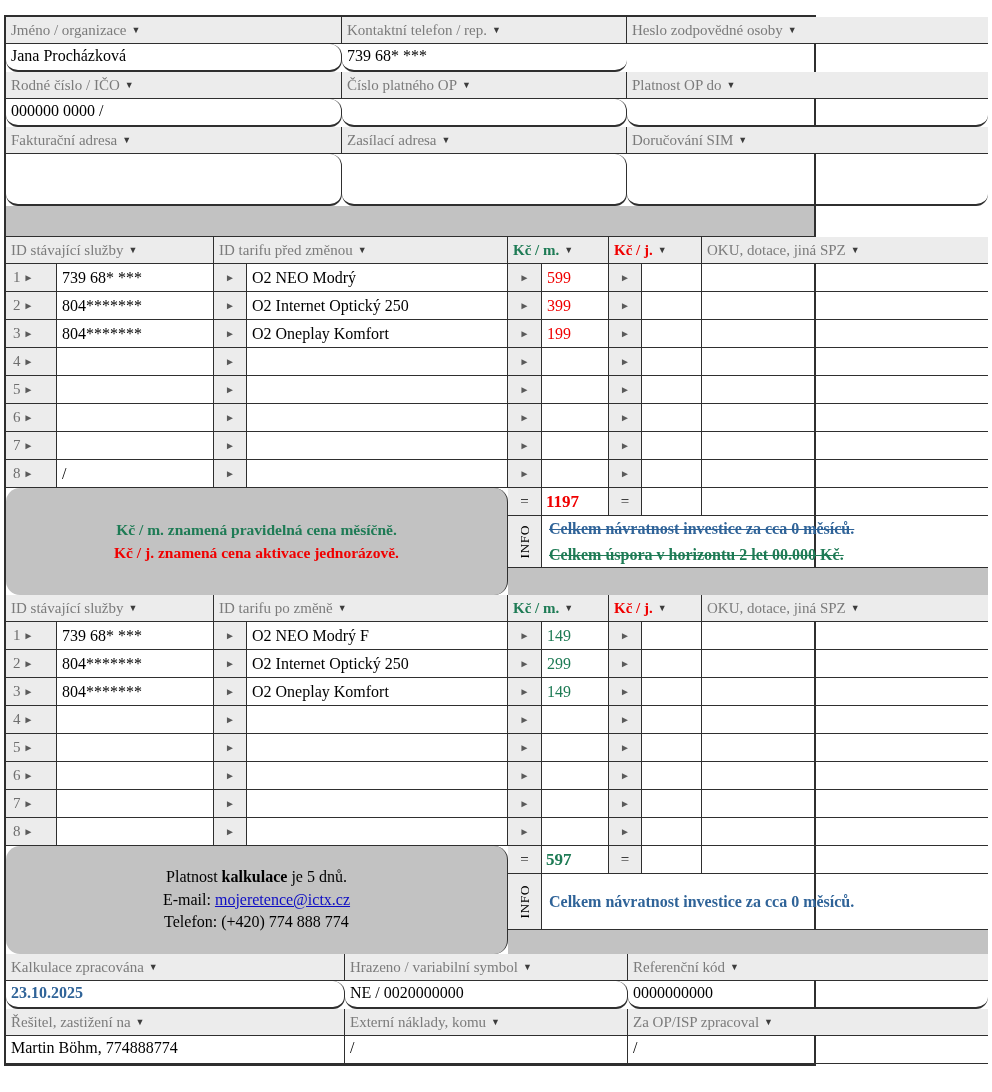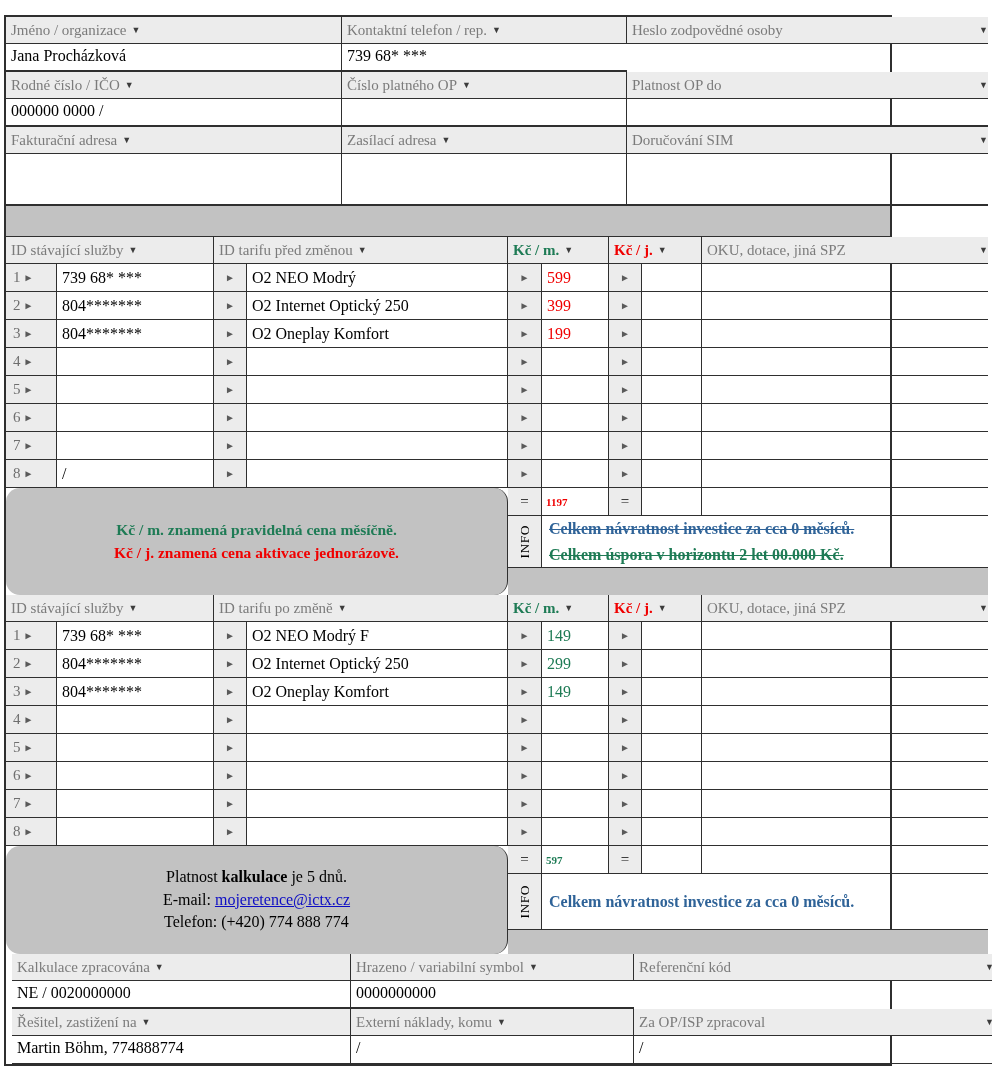--- a/index.html
+++ b/index.html
@@ -12,32 +12,32 @@
     --cell-gray:#ececec;
     --block-gray:#c2c2c2;
   }
   *{box-sizing:border-box;}
   html,body{margin:0;padding:0;}
   body{
     width:992px;height:1092px;background:#fff;
     font-family:"Liberation Serif","DejaVu Serif",serif;
     color:#000;overflow:hidden;
   }
-  #sheet{margin:15px 0 0 4px;width:888px;border:2px solid var(--border);}
+  #sheet{margin:15px 0 0 4px;width:812px;border:2px solid var(--border);}
   .row{display:grid;}
   .g3{grid-template-columns:336px 285px 361px;}
-  .gb3{grid-template-columns:339px 283px 360px;padding-left:6px;}
+  .gb3{grid-template-columns:339px 283px 360px;}
   .gth{grid-template-columns:208px 294px 101px 93px 286px;}
   .gt{grid-template-columns:51px 157px 33px 261px 34px 67px 33px 60px 286px;}
   .c{border-right:1px solid var(--border);border-bottom:1px solid var(--border);display:flex;align-items:center;min-width:0;overflow:hidden;}
-  .row .c:last-child{border-right:none;justify-content:space-between;}
+  .row .c:last-child{border-right:none;}
   .hrow{height:27px;}
   .vrow{height:28px;}
   .tall{height:52px;}
-  .bb2 > .c{border-bottom-width:2px;}
+  .bb2 > .c{border-bottom-width:2px;border-radius:12px;}
   .th{background:var(--cell-gray);color:var(--hdr-text);font-size:15px;padding-left:5px;gap:5px;align-items:center;}
   .car{font-size:9px;color:#3c3c3c;line-height:1;}
   .val{padding-left:5px;font-size:16px;align-items:flex-start;padding-top:3px;}
   .green{color:var(--green);}
   .red{color:var(--red);}
   .blue{color:var(--blue);}
   .bold{font-weight:bold;}
   .sep{height:31px;background:var(--block-gray);border-bottom:1px solid var(--border);}
   
   .numc{background:var(--cell-gray);padding-left:7px;gap:3px;color:#6e6e6e;font-size:15px;}
@@ -46,21 +46,21 @@
   .idc,.tarc,.pricec,.oncec,.okuc{padding-left:5px;font-size:16px;}
   .t-before .pricec{color:var(--red);}
   .t-after .pricec{color:var(--green);}
   .trow{height:28px;}
   
   .sumgrid{display:grid;grid-template-columns:502px 34px 67px 33px 60px 286px;}
   .sg-b{grid-template-rows:28px 52px 27px;}
   .sg-a{grid-template-rows:28px 56px 24px;}
   .grayblock{grid-column:1;grid-row:1/4;background:var(--block-gray);border-right:1px solid var(--border);display:flex;flex-direction:column;justify-content:center;align-items:center;gap:2px;border-radius:14px;}
   .eq{background:var(--cell-gray);justify-content:center;font-size:15px;border-right:1px solid var(--border);border-bottom:1px solid var(--border);display:flex;align-items:center;}
-  .sumv{font-size:11px;font-weight:bold;padding-left:4px;border-right:1px solid var(--border);border-bottom:1px solid var(--border);display:flex;align-items:center;}
+  .sumv{font-size:17px;font-weight:bold;padding-left:4px;border-right:1px solid var(--border);border-bottom:1px solid var(--border);display:flex;align-items:center;}
   .sumempty{border-right:1px solid var(--border);border-bottom:1px solid var(--border);}
   .sumoku{border-bottom:1px solid var(--border);}
   .infolabel{grid-column:2;grid-row:2;background:var(--cell-gray);border-right:1px solid var(--border);border-bottom:1px solid var(--border);display:flex;align-items:center;justify-content:center;}
   .vtext{writing-mode:vertical-rl;transform:rotate(180deg);font-size:13.5px;letter-spacing:.5px;color:#000;}
   .infomsg{grid-column:3/7;grid-row:2;border-bottom:1px solid var(--border);display:flex;flex-direction:column;justify-content:center;padding-left:7px;gap:4px;}
   .im{font-size:16px;font-weight:bold;line-height:1.35;}
   .struck .im{text-decoration:line-through;}
   .strip{grid-column:2/7;grid-row:3;background:var(--block-gray);}
   .lg{font-size:15.5px;font-weight:bold;line-height:1.3;}
   .contact .lg{font-weight:normal;font-size:16px;color:#000;}
@@ -571,20 +571,21 @@
       <div class="c th">
           <span>Hrazeno / variabilní symbol</span>
           <span class="car">▼</span>
         </div>
       <div class="c th">
           <span>Referenční kód</span>
           <span class="car">▼</span>
         </div>
     </div>
     <div class="row gb3 vrow bb2">
+      <div class="c val datev">23.10.2025</div>
       <div class="c val">NE / 0020000000</div>
       <div class="c val">0000000000</div>
     </div>
     <div class="row gb3 hrow">
       <div class="c th">
           <span>Řešitel, zastižení na</span>
           <span class="car">▼</span>
         </div>
       <div class="c th">
           <span>Externí náklady, komu</span>

